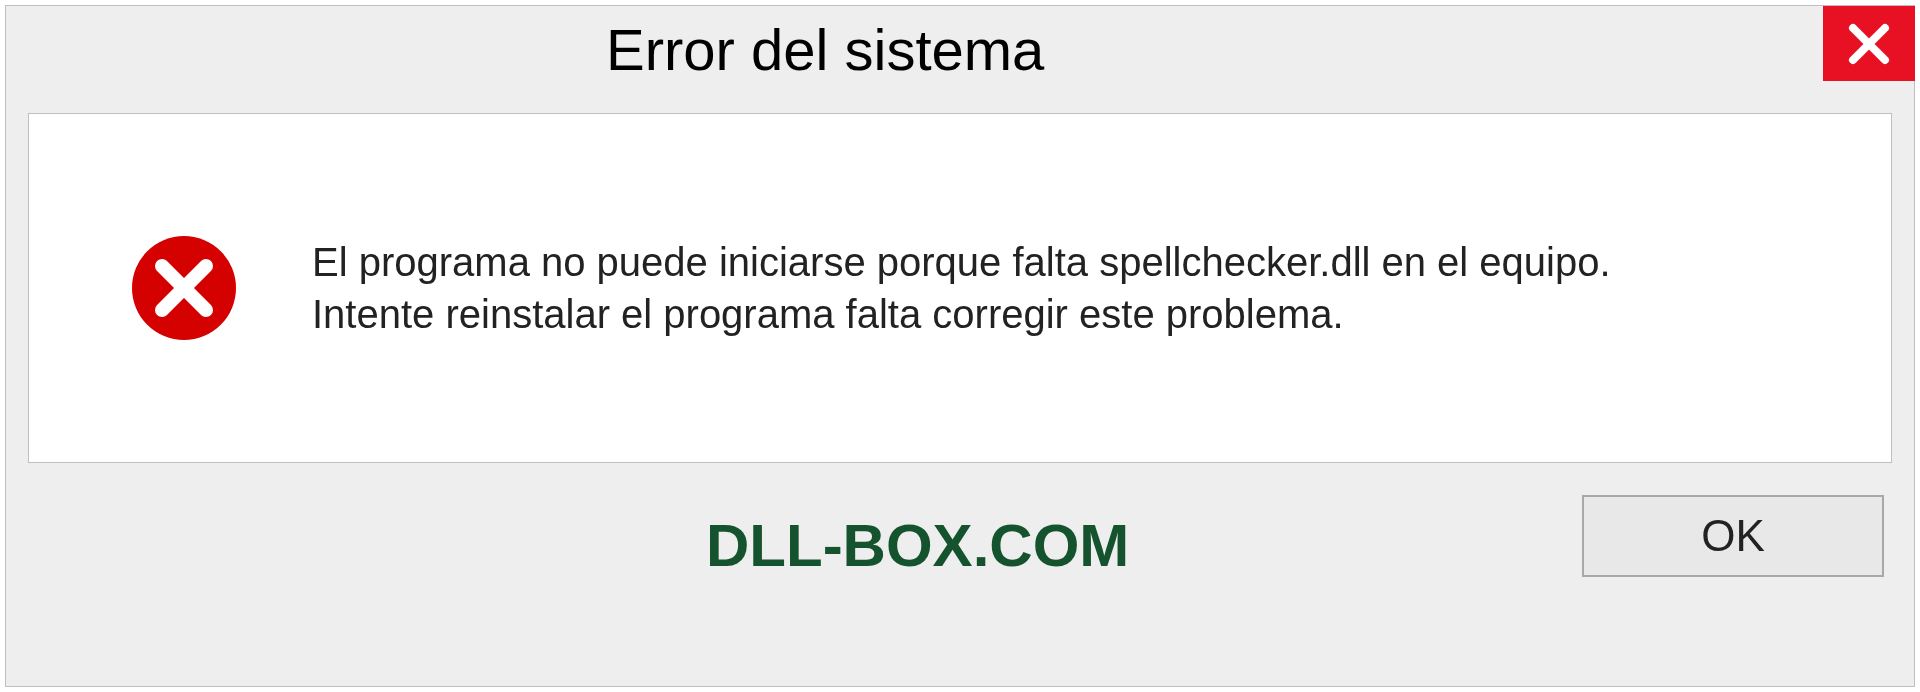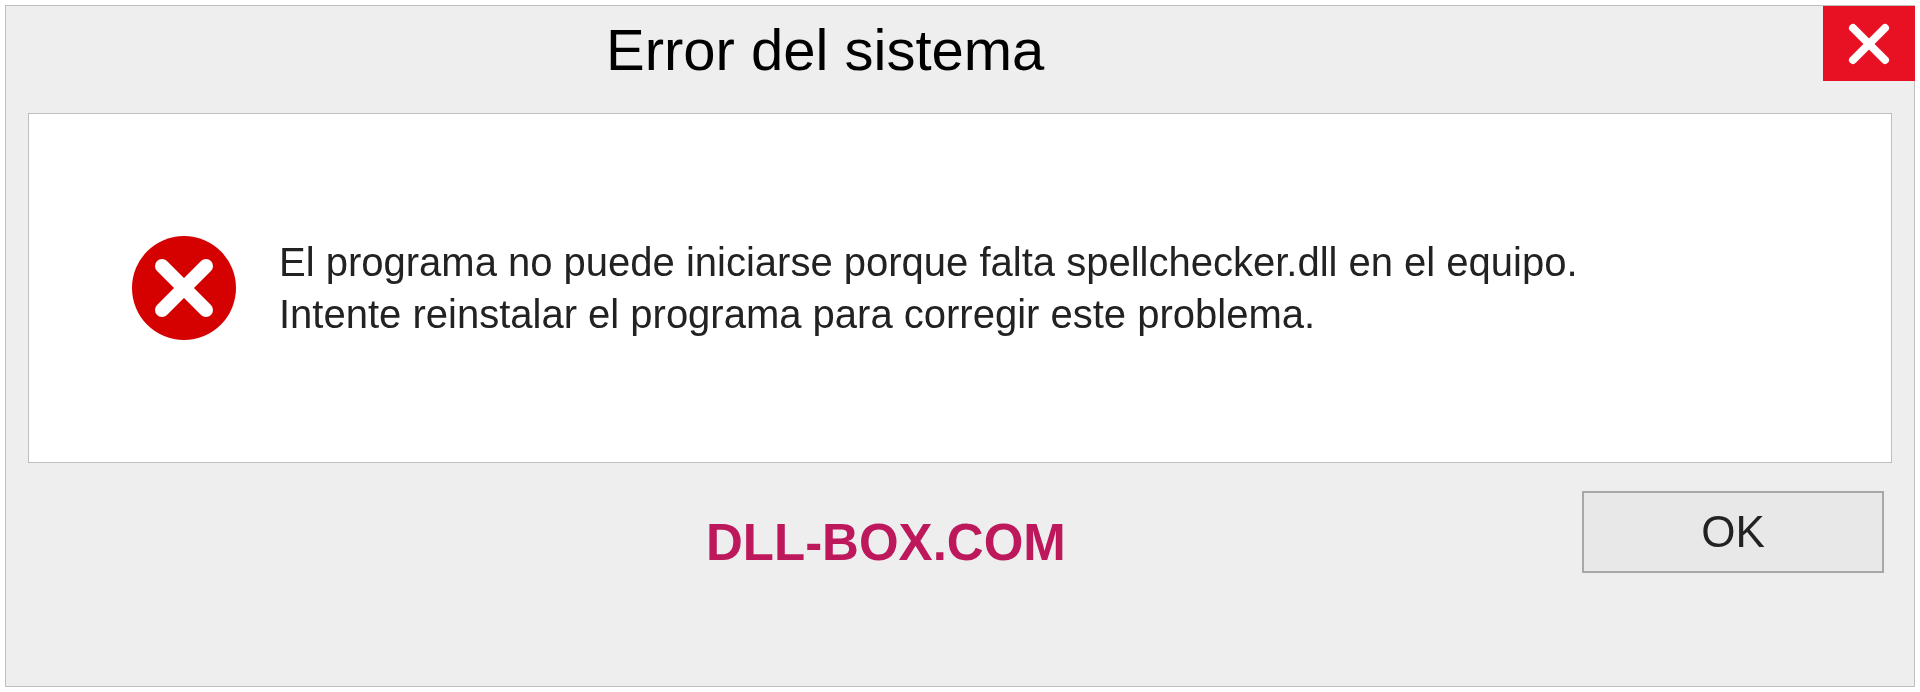--- a/index.html
+++ b/index.html
@@ -52,20 +52,21 @@
     }
     .body-panel {
       margin: 22px 22px 0 22px;
       height: 350px;
       background: #ffffff;
       border: 1px solid #bfbfbf;
       display: flex;
       align-items: center;
       padding-left: 100px;
       padding-right: 60px;
+      gap: 33px;
     }
     .error-circle {
       width: 110px;
       height: 110px;
       flex-shrink: 0;
       margin-right: 40px;
     }
     .message {
       font-size: 40px;
       font-weight: 400;
@@ -73,23 +74,23 @@
       line-height: 1.3;
     }
     .footer {
       margin: 28px 22px 0 22px;
       display: flex;
       align-items: center;
       justify-content: space-between;
       padding: 0 8px;
     }
     .brand {
-      font-size: 51px;
+      font-size: 60px;
       font-weight: 800;
-      color: #be185d;
+      color: #14532d;
       letter-spacing: 0px;
       padding-left: 670px;
       margin-top: 20px;
     }
     .ok-button {
       width: 302px;
       height: 82px;
       background: #e8e8e8;
       border: 2px solid #a8a8a8;
       font-size: 44px;
@@ -116,21 +117,21 @@
 
   <div class="body-panel">
     <svg class="error-circle" viewBox="0 0 110 110">
       <circle cx="55" cy="55" r="52" fill="#d50000"></circle>
       <circle cx="55" cy="55" r="52" fill="none" stroke="#ffffff" stroke-width="0"></circle>
       <line x1="33" y1="33" x2="77" y2="77" stroke="#ffffff" stroke-width="14" stroke-linecap="round"></line>
       <line x1="77" y1="33" x2="33" y2="77" stroke="#ffffff" stroke-width="14" stroke-linecap="round"></line>
     </svg>
     <div class="message">
       <span>El programa no puede iniciarse porque falta spellchecker.dll en el equipo.</span><br>
-      <span>Intente reinstalar el programa para corregir este problema.</span>
+      <span>Intente reinstalar el programa falta corregir este problema.</span>
     </div>
   </div>
 
   <div class="footer">
     <div class="brand">DLL-BOX.COM</div>
     <button class="ok-button">OK</button>
   </div>
 </div>
 
 </body></html>

